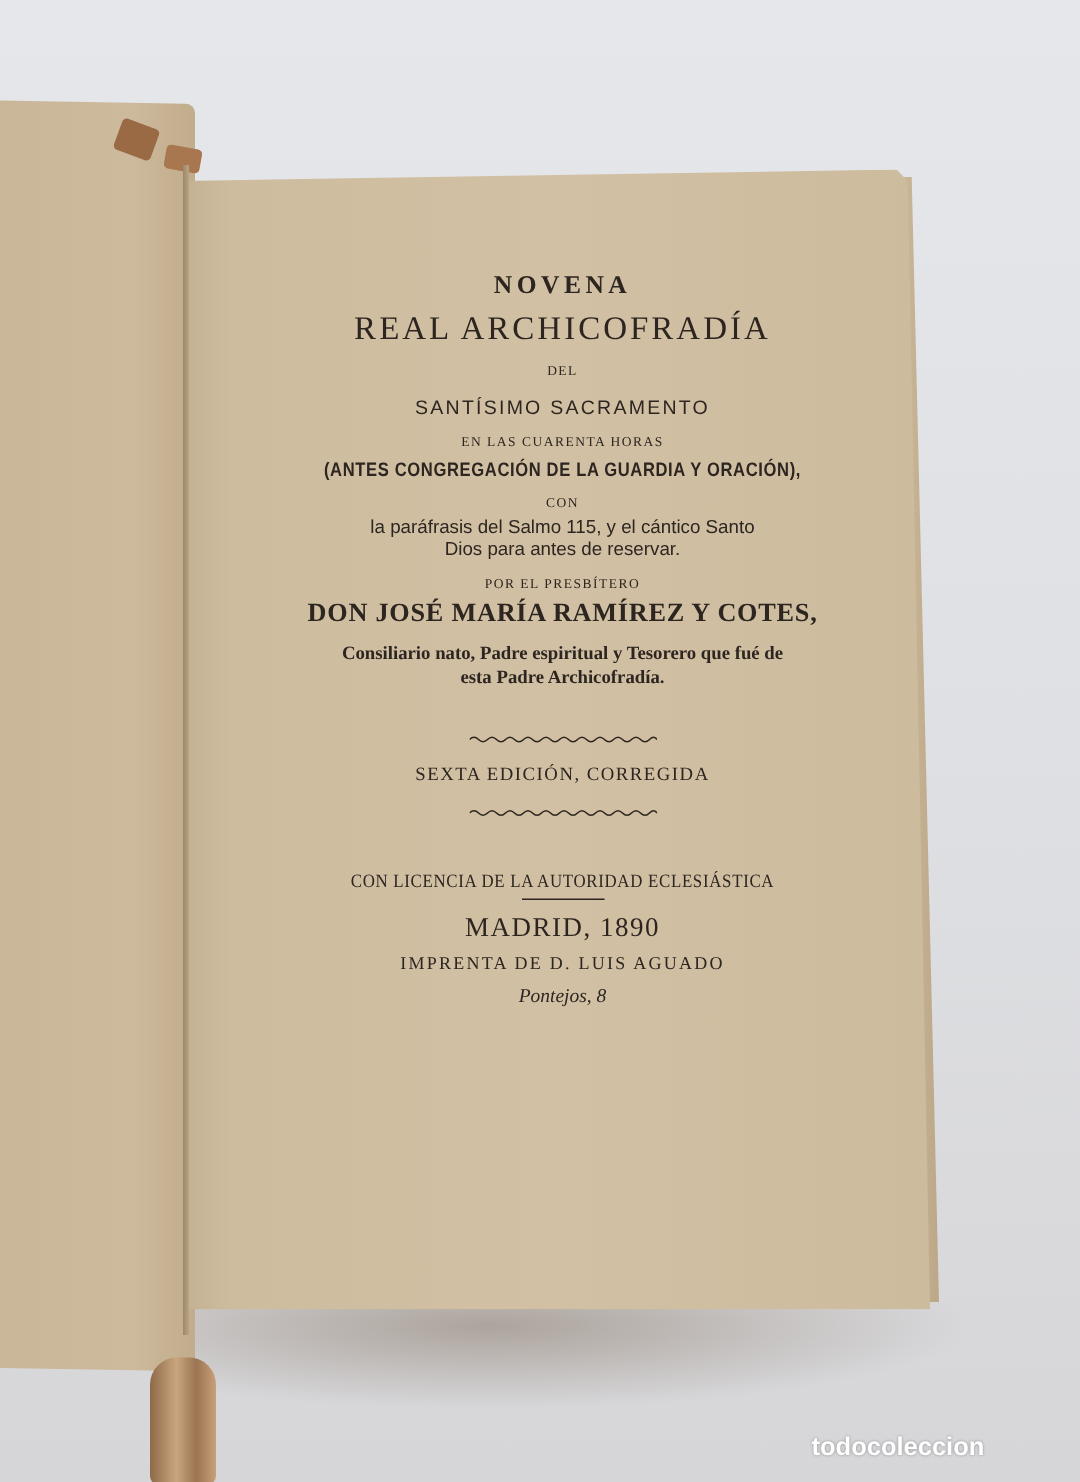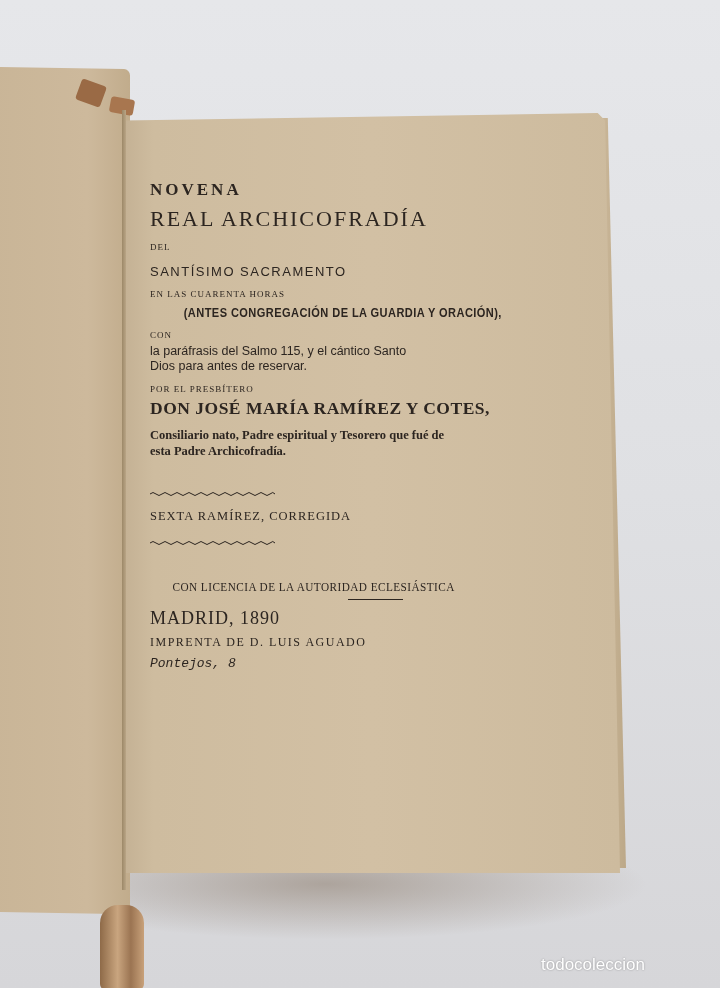--- a/index.html
+++ b/index.html
@@ -19,39 +19,39 @@
               clip-path:polygon(0 0,30% 0,100% 100%,0 100%);}
   .gutter{position:absolute;left:122px;top:110px;width:4px;height:780px;
           background:linear-gradient(90deg,#9c8868,#b9a586);}
   .ribbon-top{position:absolute;left:78px;top:82px;width:26px;height:22px;background:#9a6a45;
               border-radius:3px;transform:rotate(20deg);}
   .ribbon-top2{position:absolute;left:110px;top:98px;width:24px;height:16px;background:#a8764f;
                border-radius:3px;transform:rotate(10deg);}
   .ribbon-bottom{position:absolute;left:100px;top:905px;width:44px;height:85px;
                  background:linear-gradient(90deg,#8e6a48,#c9a57f 40%,#9b7452 70%,#c8a17a);
                  border-radius:18px 18px 6px 6px;}
-  .text-block{position:absolute;left:150px;top:180px;width:450px;text-align:left;color:#2c2520;}
+  .text-block{position:absolute;left:150px;top:180px;width:450px;text-align:center;color:#2c2520;}
   .t{display:block;margin:0 auto;}
   .novena{font-size:17px;letter-spacing:3px;font-weight:bold;margin-top:0;}
   .small{font-size:9px;letter-spacing:1px;text-transform:uppercase;margin-top:10px;}
   .archi{font-size:22px;letter-spacing:2px;margin-top:6px;}
   .santisimo{font-family:"Liberation Sans",sans-serif;font-size:13px;letter-spacing:1.5px;margin-top:12px;}
   .antes{font-family:"Liberation Sans",sans-serif;font-size:13px;font-weight:bold;letter-spacing:0.5px;margin-top:6px;transform:scaleX(0.85);}
   .parafrasis{font-family:"Liberation Sans",sans-serif;font-size:12.5px;margin-top:4px;line-height:15px;}
   .autor{font-size:17.5px;font-weight:bold;letter-spacing:0.5px;margin-top:4px;}
   .cargo{font-size:12.5px;font-weight:bold;line-height:16px;margin-top:8px;}
   .wave{width:125px;height:6px;margin:0 auto;}
   .edicion{font-size:12.5px;letter-spacing:1px;margin:8px 0;}
   .licencia{font-size:12.5px;letter-spacing:0.5px;transform:scaleX(0.9);margin-top:30px;}
   .rule{width:55px;height:1px;background:#2c2520;margin:4px auto 8px;}
   .madrid{font-size:18px;letter-spacing:1px;}
   .imprenta{font-size:12px;letter-spacing:1.5px;margin-top:6px;}
-  .calle{font-size:13px;font-style:italic;margin-top:6px;font-family:Liberation Mono, monospace;}
+  .calle{font-size:13px;font-style:italic;margin-top:6px;}
   .watermark{position:absolute;left:541px;top:955px;font-family:"Liberation Sans",sans-serif;
-             font-weight:normal;font-size:17px;color:#ffffff;text-shadow:0 0 2px rgba(0,0,0,0.35);}
+             font-weight:bold;font-size:17px;color:#ffffff;text-shadow:0 0 2px rgba(0,0,0,0.35);}
 </style>
 </head>
 <body>
 
 <div class="shadow"></div>
 <div class="left-page"></div>
 <div class="ribbon-top"></div>
 <div class="ribbon-top2"></div>
 <div class="right-edge"></div>
 <div class="right-page"></div>
@@ -73,21 +73,21 @@
   <span class="t small">POR EL PRESBÍTERO</span>
   <span class="t autor">DON JOSÉ MARÍA RAMÍREZ Y COTES,</span>
   <div class="cargo">
     <span class="t">Consiliario nato, Padre espiritual y Tesorero que fué de</span>
     <span class="t">esta Padre Archicofradía.</span>
   </div>
   <div style="height:24px"></div>
   <svg class="wave" viewBox="0 0 125 6">
     <path d="M0 3 Q3 0 6 3 T12 3 T18 3 T24 3 T30 3 T36 3 T42 3 T48 3 T54 3 T60 3 T66 3 T72 3 T78 3 T84 3 T90 3 T96 3 T102 3 T108 3 T114 3 T120 3 T125 3" stroke="#2c2520" fill="none" stroke-width="1"></path>
   </svg>
-  <span class="t edicion">SEXTA RAMÍREZ, CORREGIDA</span>
+  <span class="t edicion">SEXTA EDICIÓN, CORREGIDA</span>
   <svg class="wave" viewBox="0 0 125 6">
     <path d="M0 3 Q3 0 6 3 T12 3 T18 3 T24 3 T30 3 T36 3 T42 3 T48 3 T54 3 T60 3 T66 3 T72 3 T78 3 T84 3 T90 3 T96 3 T102 3 T108 3 T114 3 T120 3 T125 3" stroke="#2c2520" fill="none" stroke-width="1"></path>
   </svg>
   <span class="t licencia">CON LICENCIA DE LA AUTORIDAD ECLESIÁSTICA</span>
   <div class="rule"></div>
   <span class="t madrid">MADRID, 1890</span>
   <span class="t imprenta">IMPRENTA DE D. LUIS AGUADO</span>
   <span class="t calle">Pontejos, 8</span>
 </div>
 

